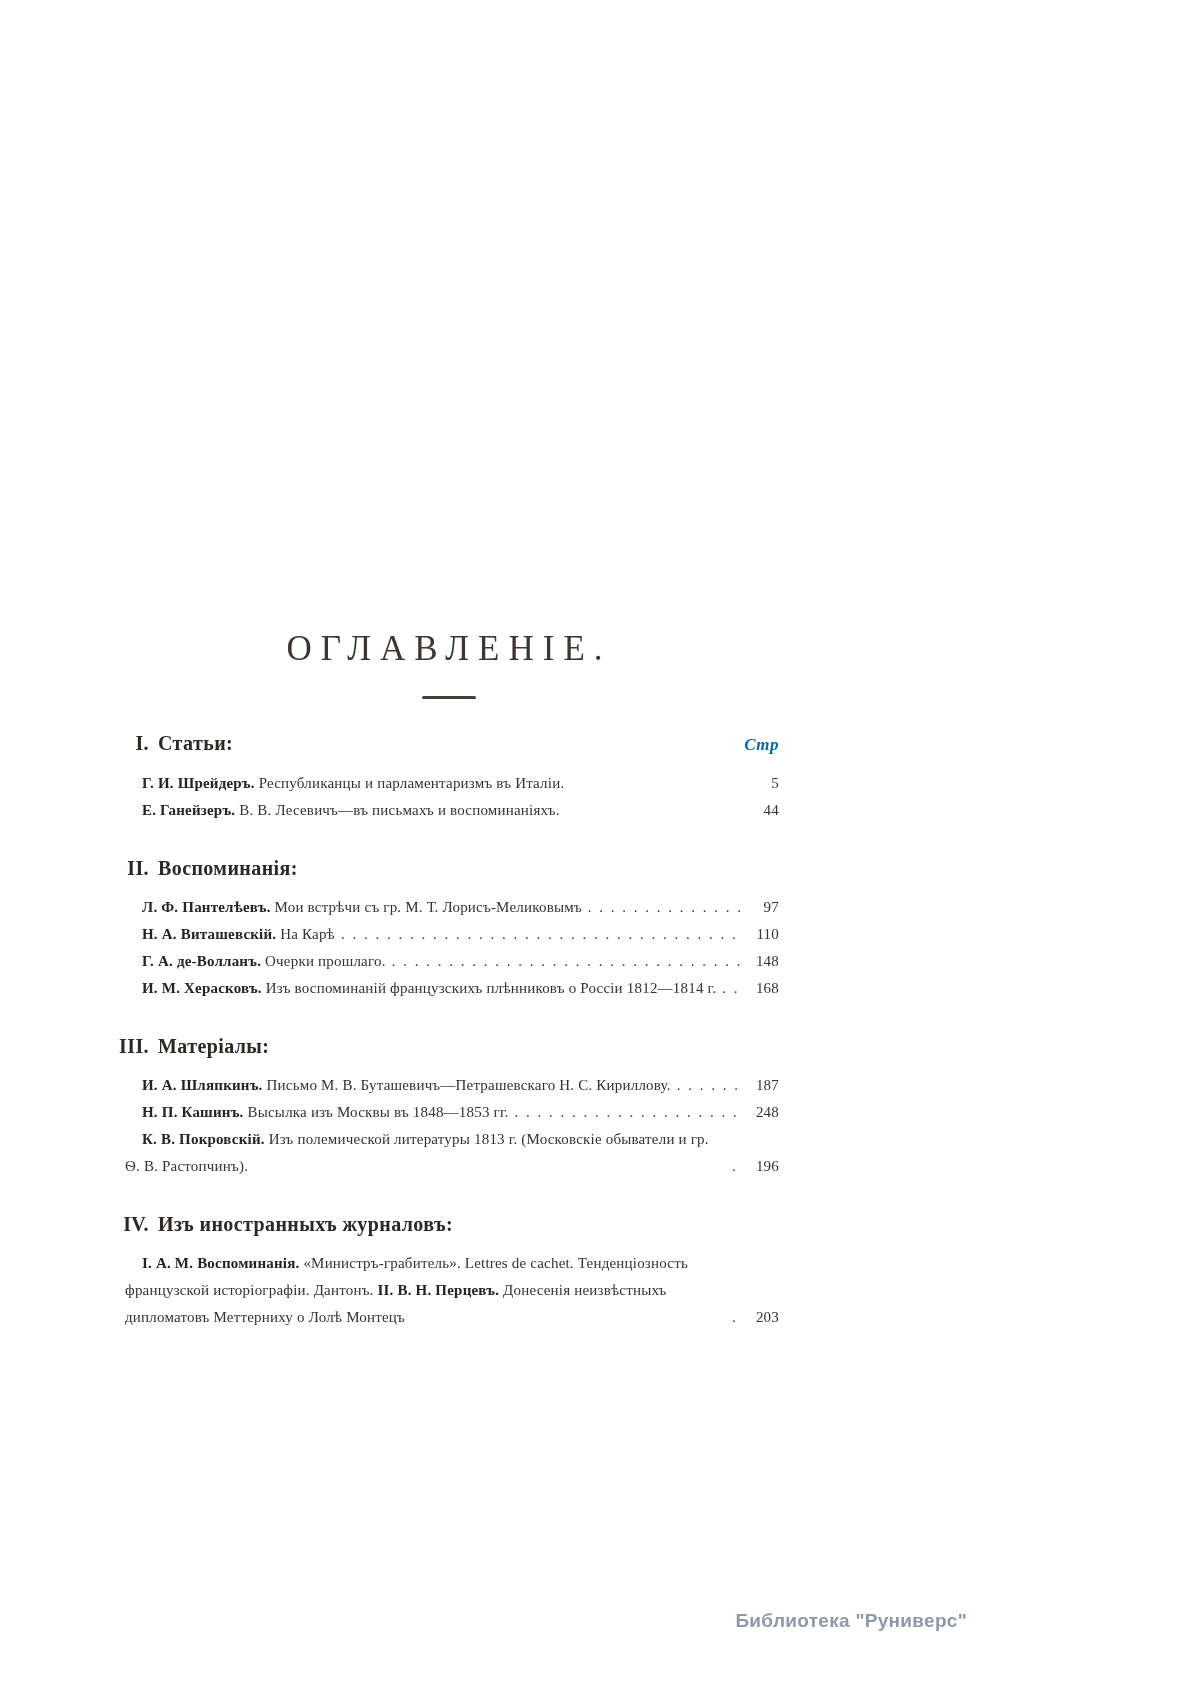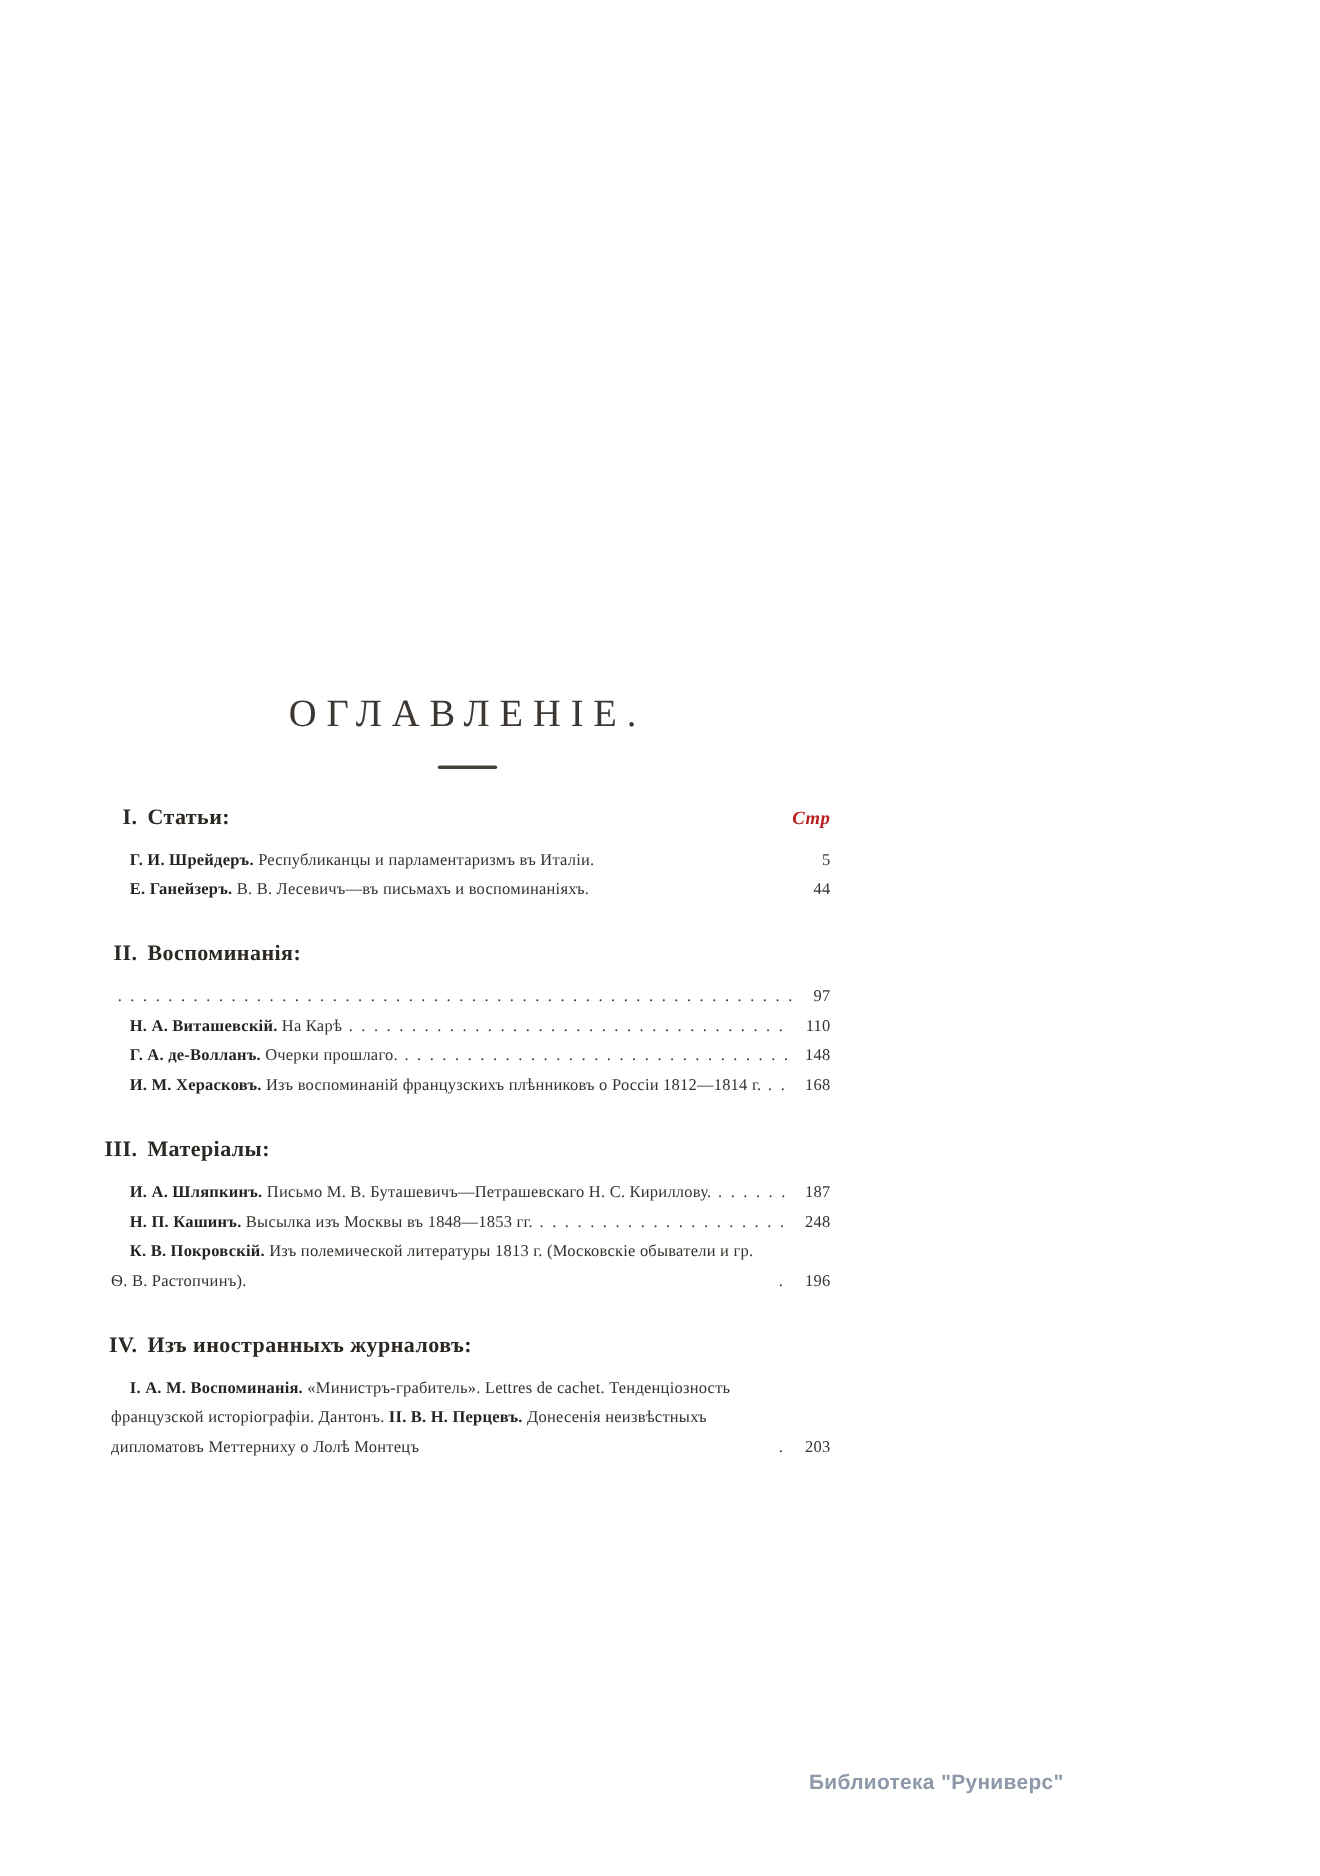--- a/index.html
+++ b/index.html
@@ -7,21 +7,21 @@
     width: 1200px;
     height: 1705px;
     background: #ffffff;
     position: relative;
     overflow: hidden;
     font-family: "Liberation Serif", "DejaVu Serif", serif;
     color: #36322d;
   }
   .page-content {
     width: 660px;
-    margin-left: 95px;
+    margin-left: 119px;
     padding-top: 628px;
   }
   .toc-title {
     text-align: center;
     font-size: 35px;
     line-height: 42px;
     letter-spacing: 9px;
     color: #3c3733;
     font-weight: 400;
     white-space: nowrap;
@@ -47,21 +47,21 @@
     flex: 0 0 auto;
     width: 30px;
     text-align: right;
     margin-right: 9px;
   }
   .col-header {
     margin-left: auto;
     font-style: italic;
     font-weight: 600;
     font-size: 17px;
-    color: #b91c1c;
+    color: #0369a1;
     letter-spacing: 0.5px;
   }
   .entries { margin-top: 12px; }
   .entry {
     display: flex;
     align-items: flex-end;
     font-size: 15px;
     line-height: 27px;
     color: #36322d;
     margin-left: 6px;
@@ -132,20 +132,21 @@
     </div>
   </div>
 
   <div class="section">
     <div class="section-heading-row">
       <span class="section-label">II.</span>
       <span class="section-heading">Воспоминанія:</span>
     </div>
     <div class="entries">
       <div class="entry">
+        <span class="entry-text"><b>Л. Ф. Пантелѣевъ.</b> <span>Мои встрѣчи съ гр. М. Т. Лорисъ-Меликовымъ</span></span>
         <span class="dots"></span>
         <span class="page-num">97</span>
       </div>
       <div class="entry">
         <span class="entry-text"><b>Н. А. Виташевскій.</b> <span>На Карѣ</span></span>
         <span class="dots"></span>
         <span class="page-num">110</span>
       </div>
       <div class="entry">
         <span class="entry-text"><b>Г. А. де-Волланъ.</b> <span>Очерки прошлаго.</span></span>

